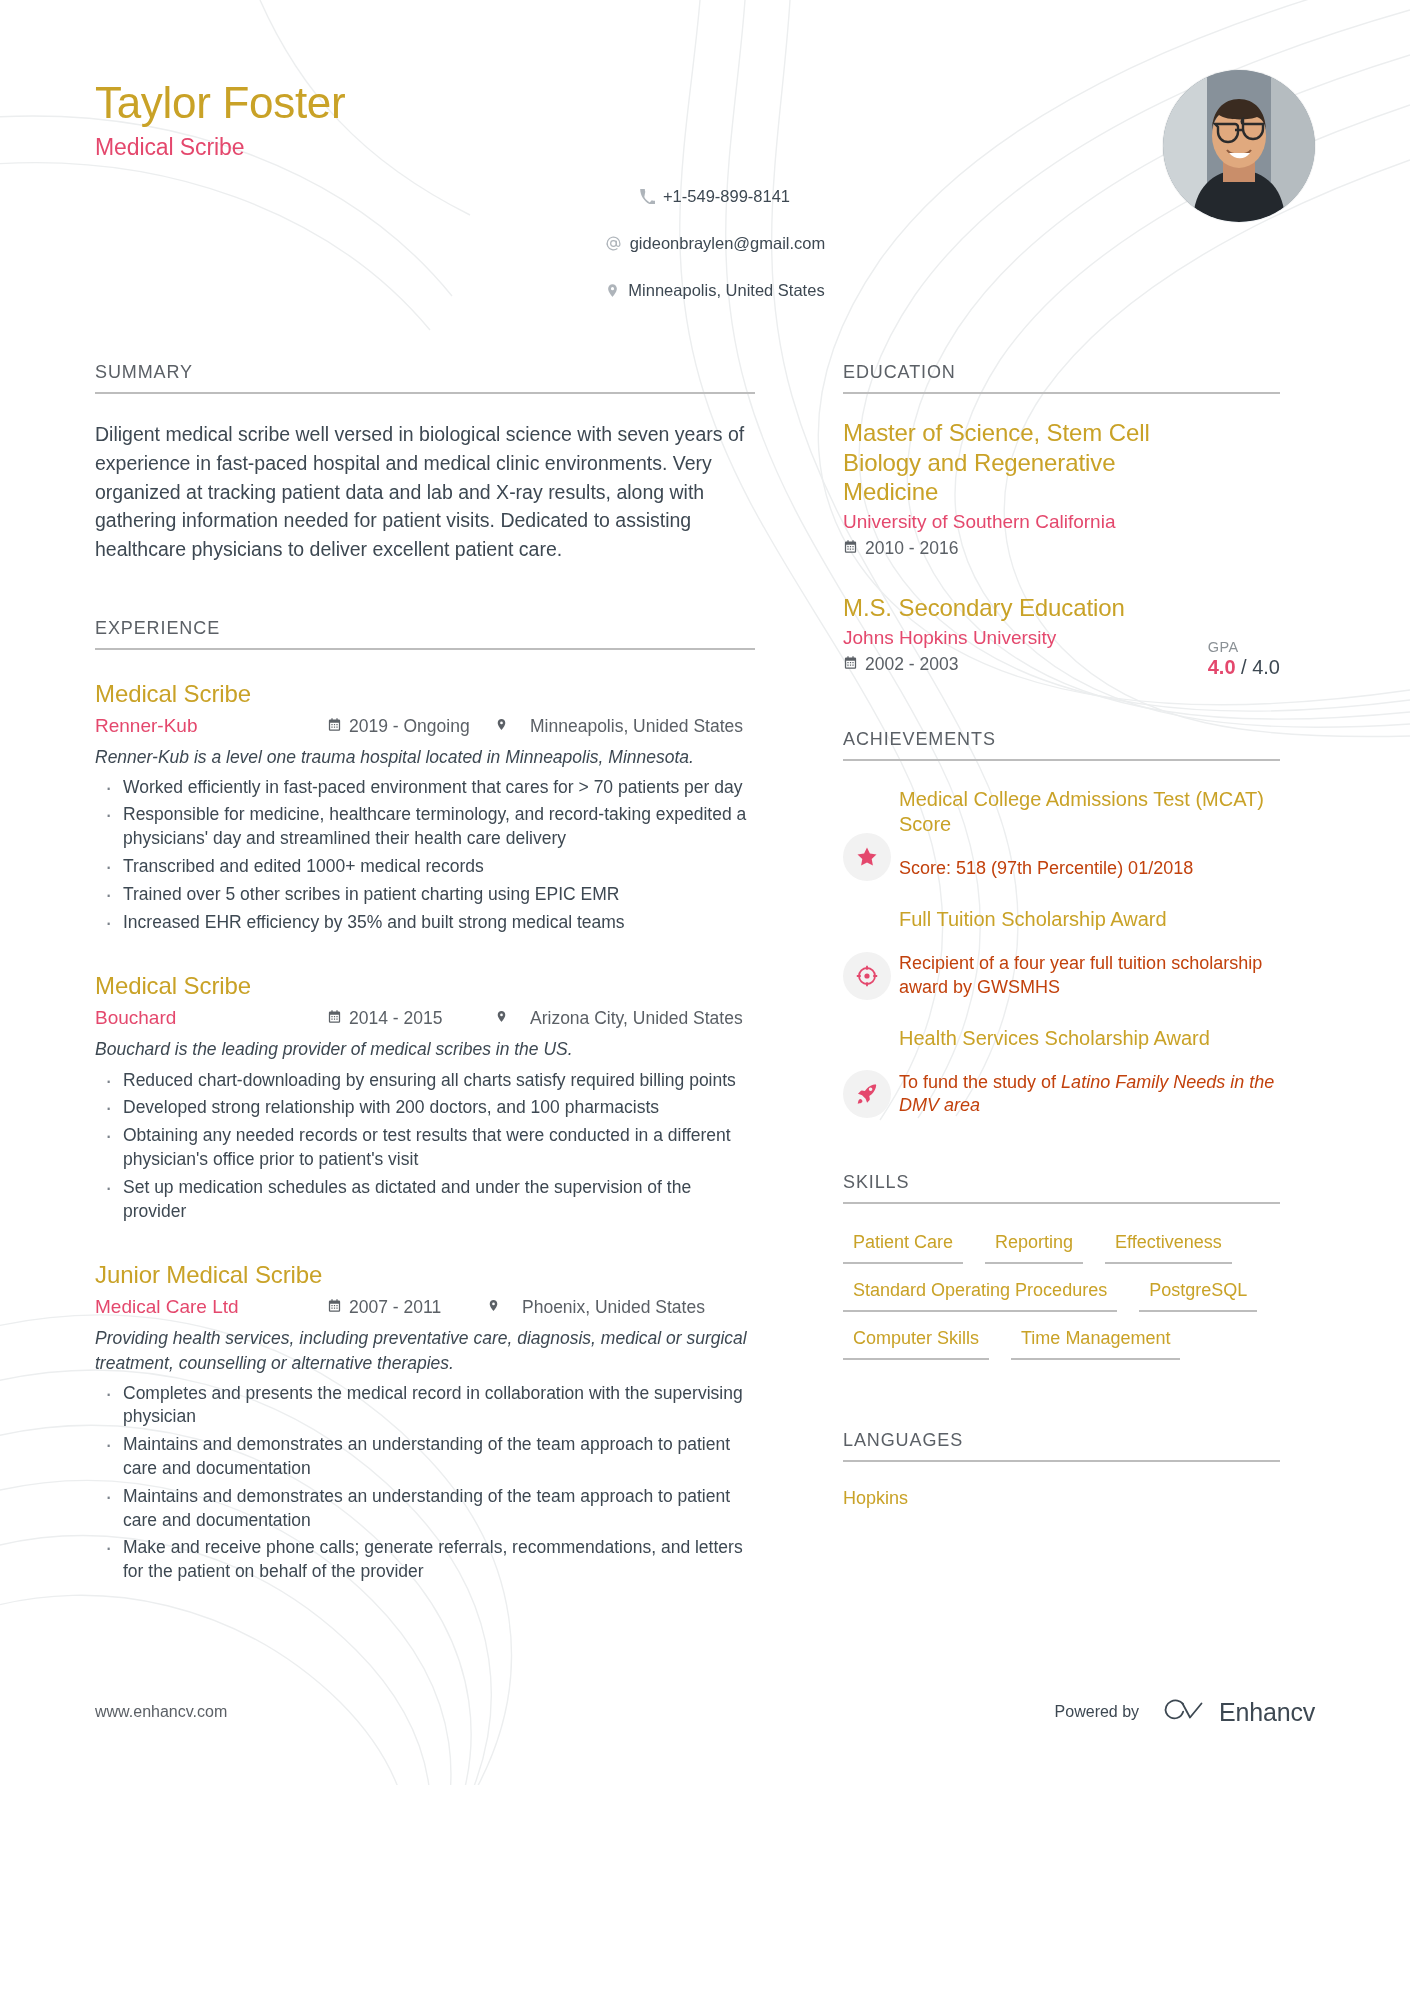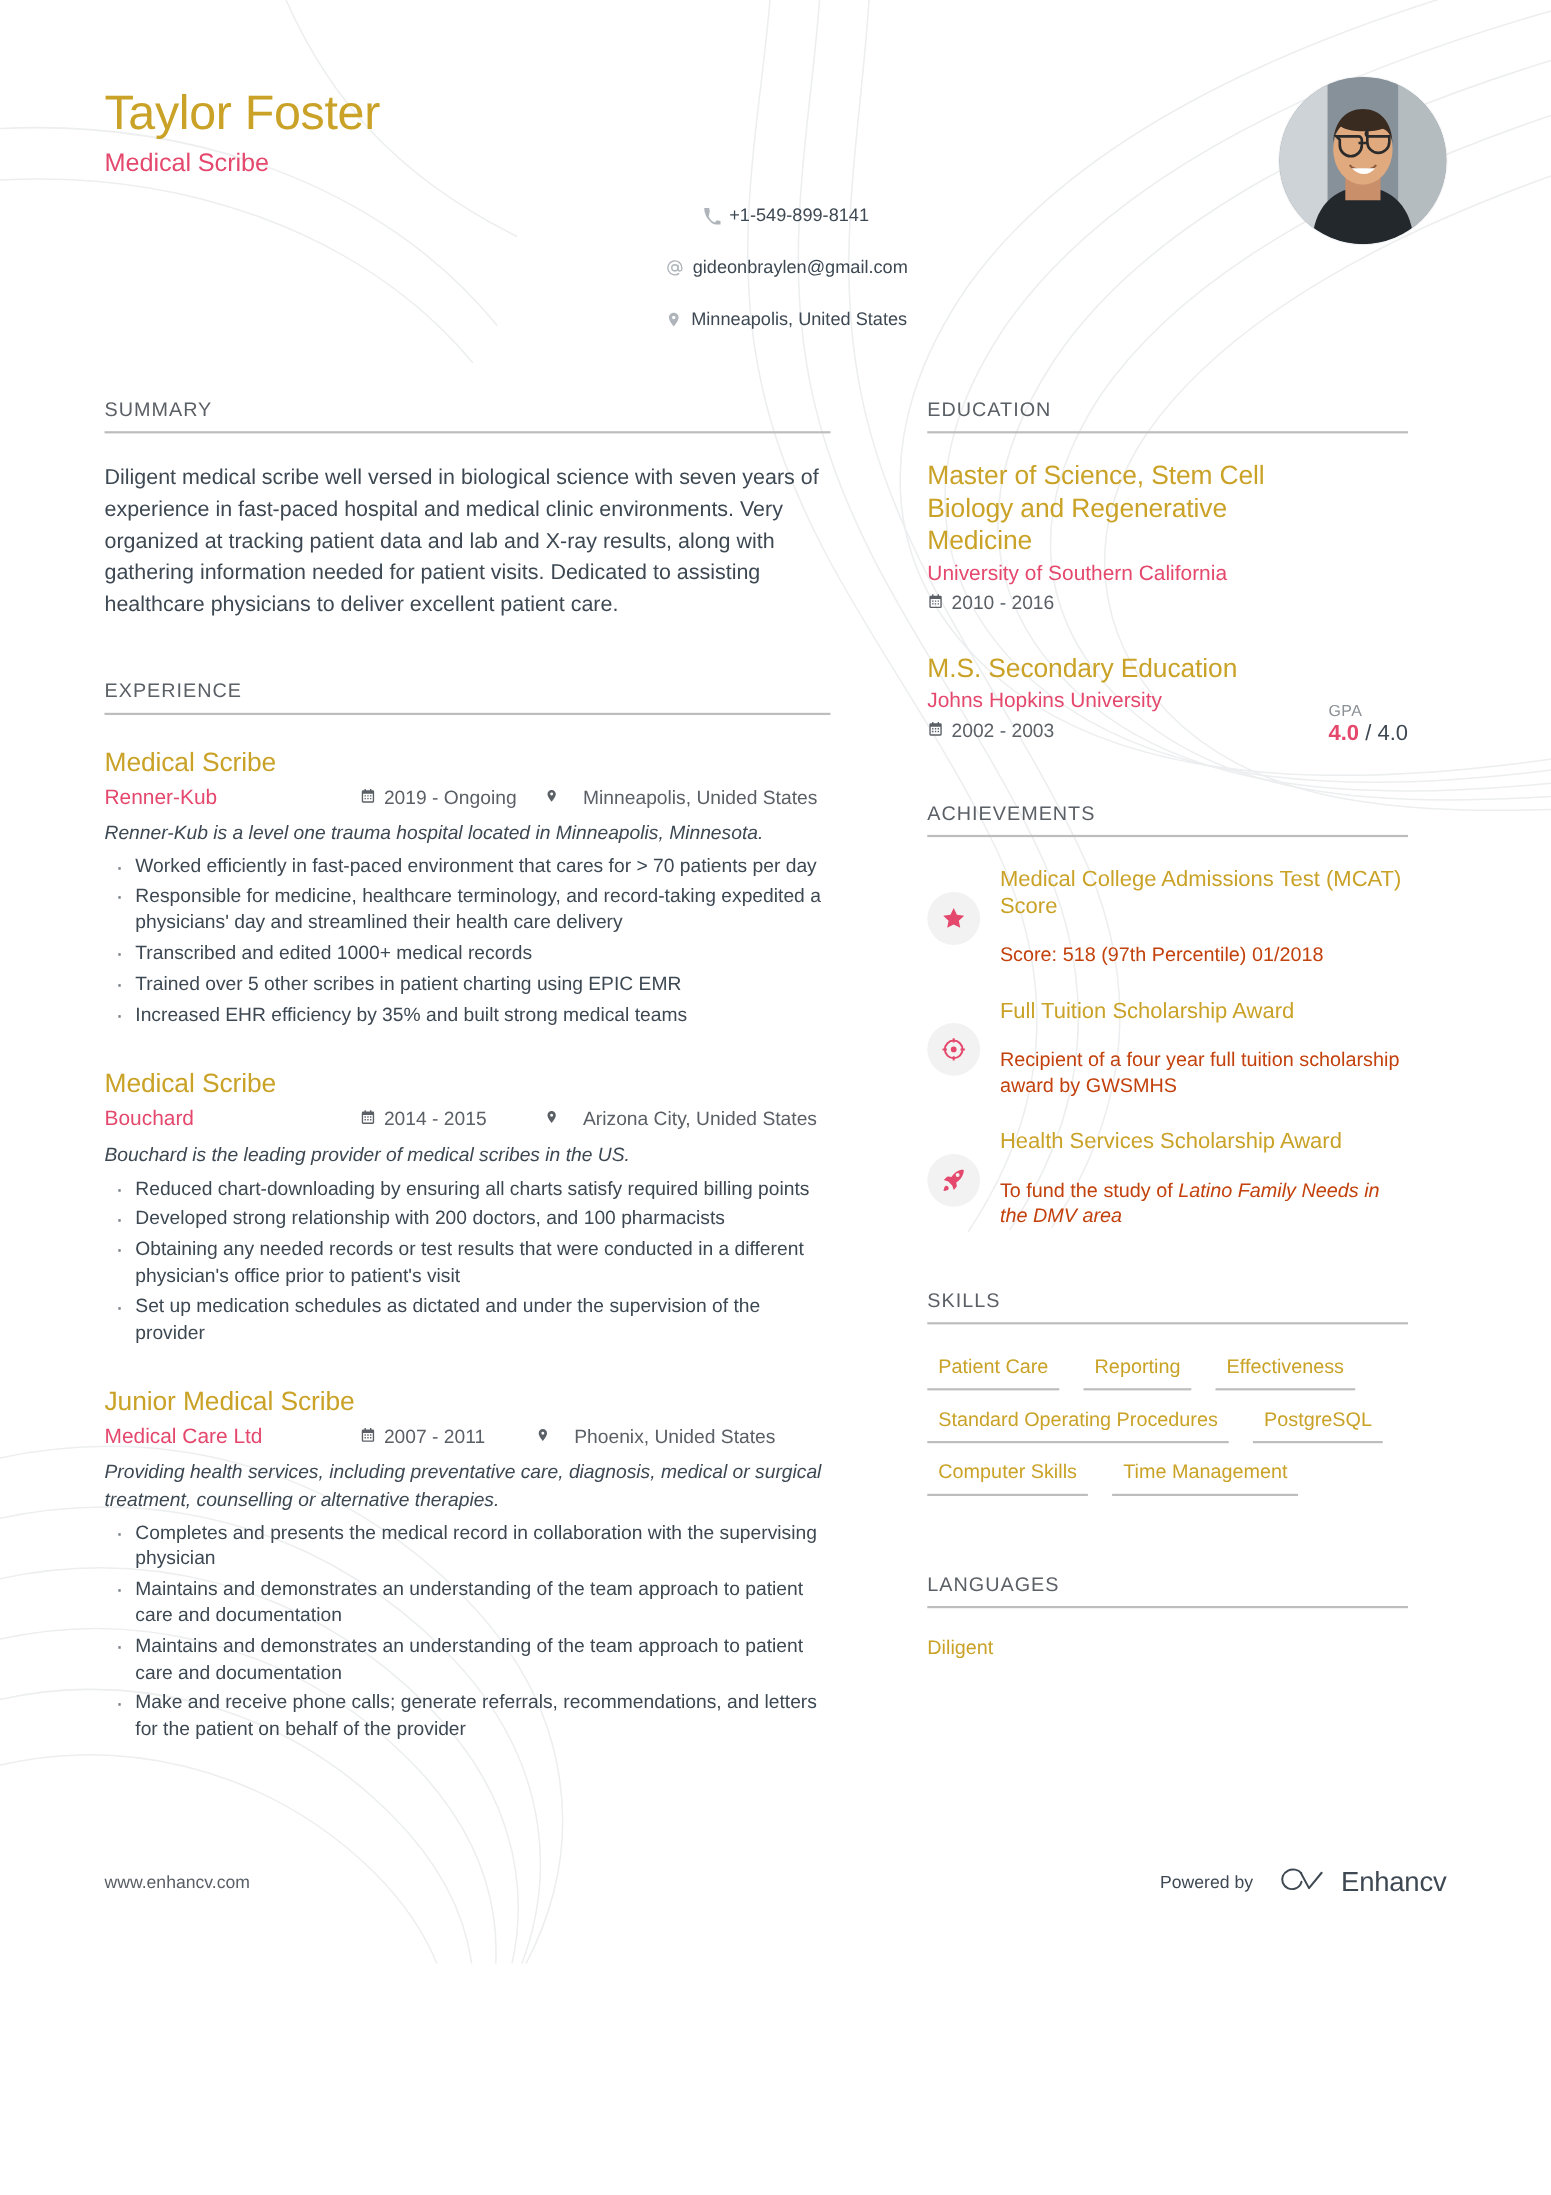--- a/index.html
+++ b/index.html
@@ -95,21 +95,21 @@
   .edu-dates {
     font-size: 17.5px; color: #5b6066; margin-top: 5px;
     display: flex; align-items: center; gap: 7px;
   }
   .gpa-box { position: absolute; right: 0; top: 46px; text-align: left; }
   .gpa-label { font-size: 14.5px; color: #8b9196; letter-spacing: 0.4px; }
   .gpa-val { font-size: 20px; color: #3d4852; margin-top: 1px; }
   .gpa-val b { color: #e4486d; font-weight: 700; }
 
   
-  .ach { display: flex; gap: 18px; margin-top: 26px; align-items: center; }
+  .ach { display: flex; gap: 8px; margin-top: 26px; align-items: flex-end; }
   .ach-ic {
     width: 48px; height: 48px; border-radius: 50%; background: #f2f2f2;
     flex: none; display: flex; align-items: center; justify-content: center;
     margin-top: 2px;
   }
   .ach-body { flex: 1; }
   .ach-title { font-size: 20px; color: #c9a227; line-height: 1.25; }
   .ach-desc { font-size: 18px; color: #c2410c; margin-top: 20px; line-height: 1.32; }
   .ach-desc i { font-style: italic; }
 
@@ -400,21 +400,21 @@
             <span class="skill">Effectiveness</span>
             <span class="skill">Standard Operating Procedures</span>
             <span class="skill">PostgreSQL</span>
             <span class="skill">Computer Skills</span>
             <span class="skill">Time Management</span>
           </div>
         </div>
 
         <div class="sec" style="margin-top:70px;">
           <div class="sec-title">LANGUAGES</div>
-          <div class="lang">Diligent</div>
+          <div class="lang">Hopkins</div>
         </div>
 
       </div>
     </div>
   </div>
 
   <div class="footer">
     <div class="site">www.enhancv.com</div>
     <div class="powered">
       <span class="powered-txt">Powered by</span>

